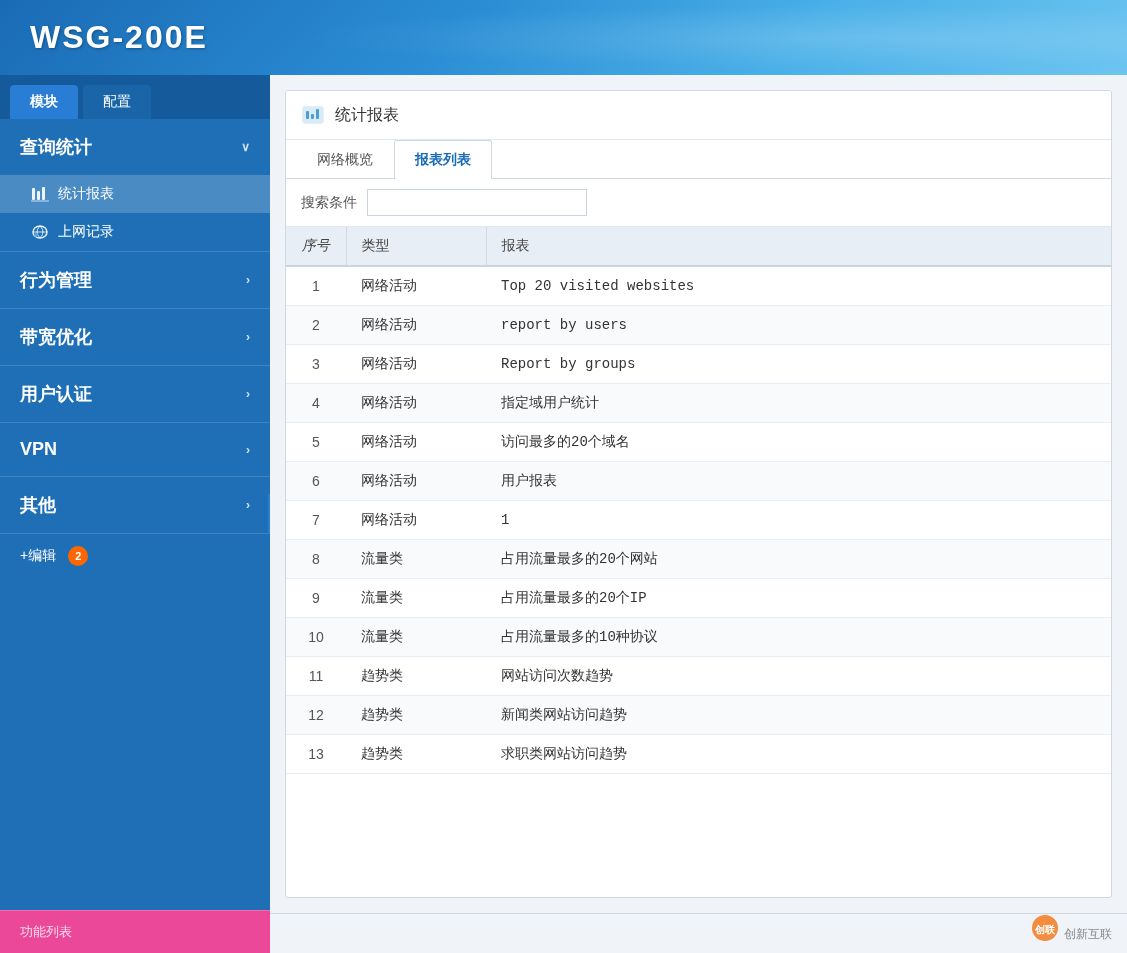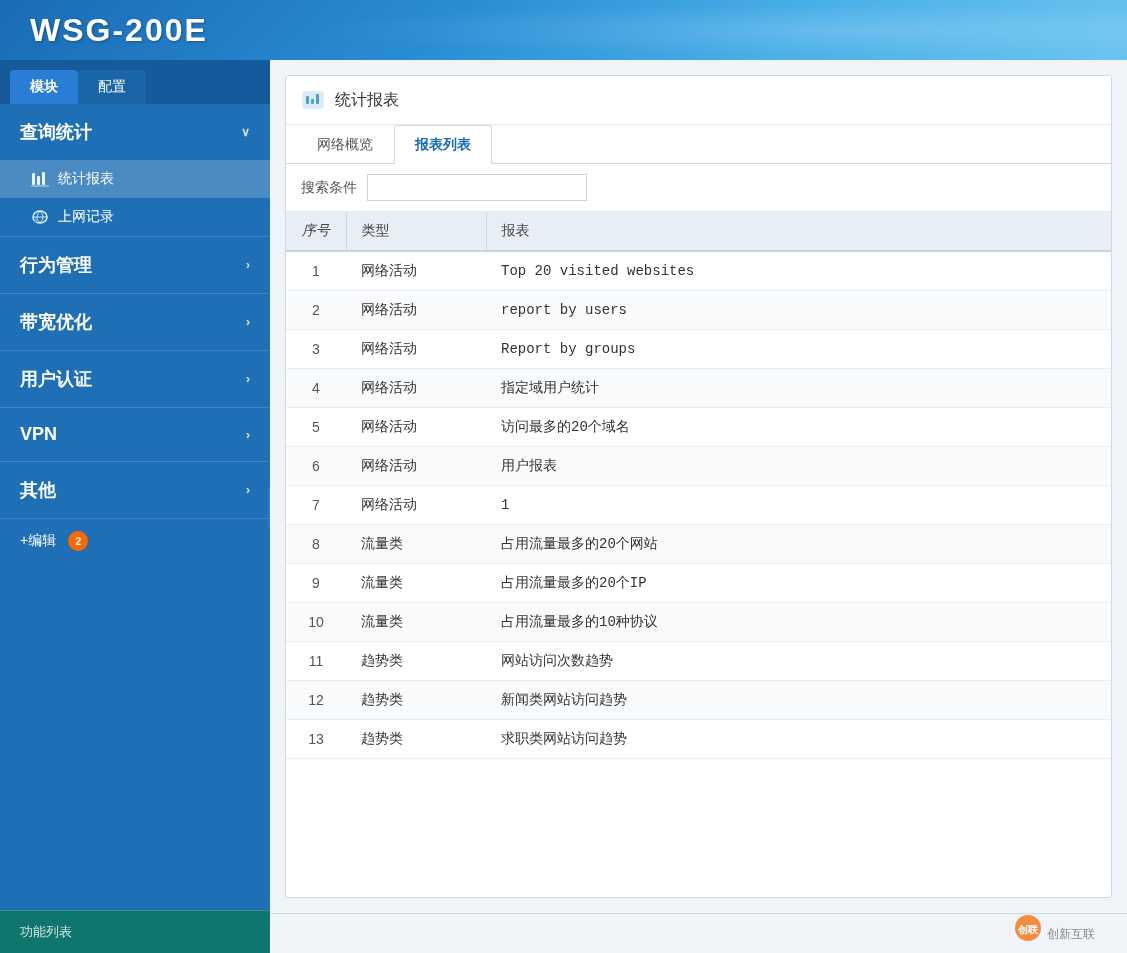--- a/index.html
+++ b/index.html
@@ -1,21 +1,21 @@
 <!DOCTYPE html>
 <html><head>
   <meta charset="utf-8">
   <style>
     * { margin: 0; padding: 0; box-sizing: border-box; }
     body { font-family: "Microsoft YaHei", Arial, sans-serif; font-size: 14px; background: #e8eef5; display: flex; flex-direction: column; height: 953px; overflow: hidden; }
 
     
     .header {
       background: linear-gradient(135deg, #1a6bb5 0%, #2a8dd4 40%, #4ab0e8 70%, #6cc4f0 100%);
-      height: 60px;
+      height: 75px;
       display: flex;
       align-items: center;
       padding: 0 30px;
       position: relative;
       overflow: hidden;
     }
     .header::after {
       content: '';
       position: absolute;
       right: 0; top: 0; bottom: 0; left: 200px;
@@ -43,20 +43,21 @@
       background: #1e6fb5;
       display: flex;
       flex-direction: column;
       overflow-y: auto;
       position: relative;
     }
     .sidebar-tabs {
       display: flex;
       background: #155a9a;
       padding: 10px 10px 0 10px;
+      gap: 5px;
     }
     .sidebar-tab {
       padding: 8px 20px;
       color: white;
       cursor: pointer;
       border-radius: 4px 4px 0 0;
       font-size: 14px;
     }
     .sidebar-tab.active {
       background: #2a7dd4;
@@ -116,21 +117,21 @@
       font-size: 11px;
       font-weight: bold;
     }
 
     .sidebar-footer {
       margin-top: auto;
       padding: 12px 20px;
       color: rgba(255,255,255,0.8);
       font-size: 13px;
       border-top: 1px solid rgba(255,255,255,0.2);
-      background: #0f766e;
+      background: #ec4899;
     }
 
     
     .collapse-handle {
       position: absolute;
       right: -12px;
       top: 50%;
       transform: translateY(-50%);
       width: 14px;
       height: 40px;
@@ -267,21 +268,21 @@
     .bottom-bar {
       height: 40px;
       background: #f0f4f8;
       border-top: 1px solid #d0d8e0;
     }
 
     
     .logo-area {
       position: fixed;
       bottom: 10px;
-      right: 32px;
+      right: 15px;
       display: flex;
       align-items: center;
       gap: 5px;
     }
   </style>
 </head>
 <body>
 
 <div class="header">
   <div class="header-title">WSG-200E</div>

